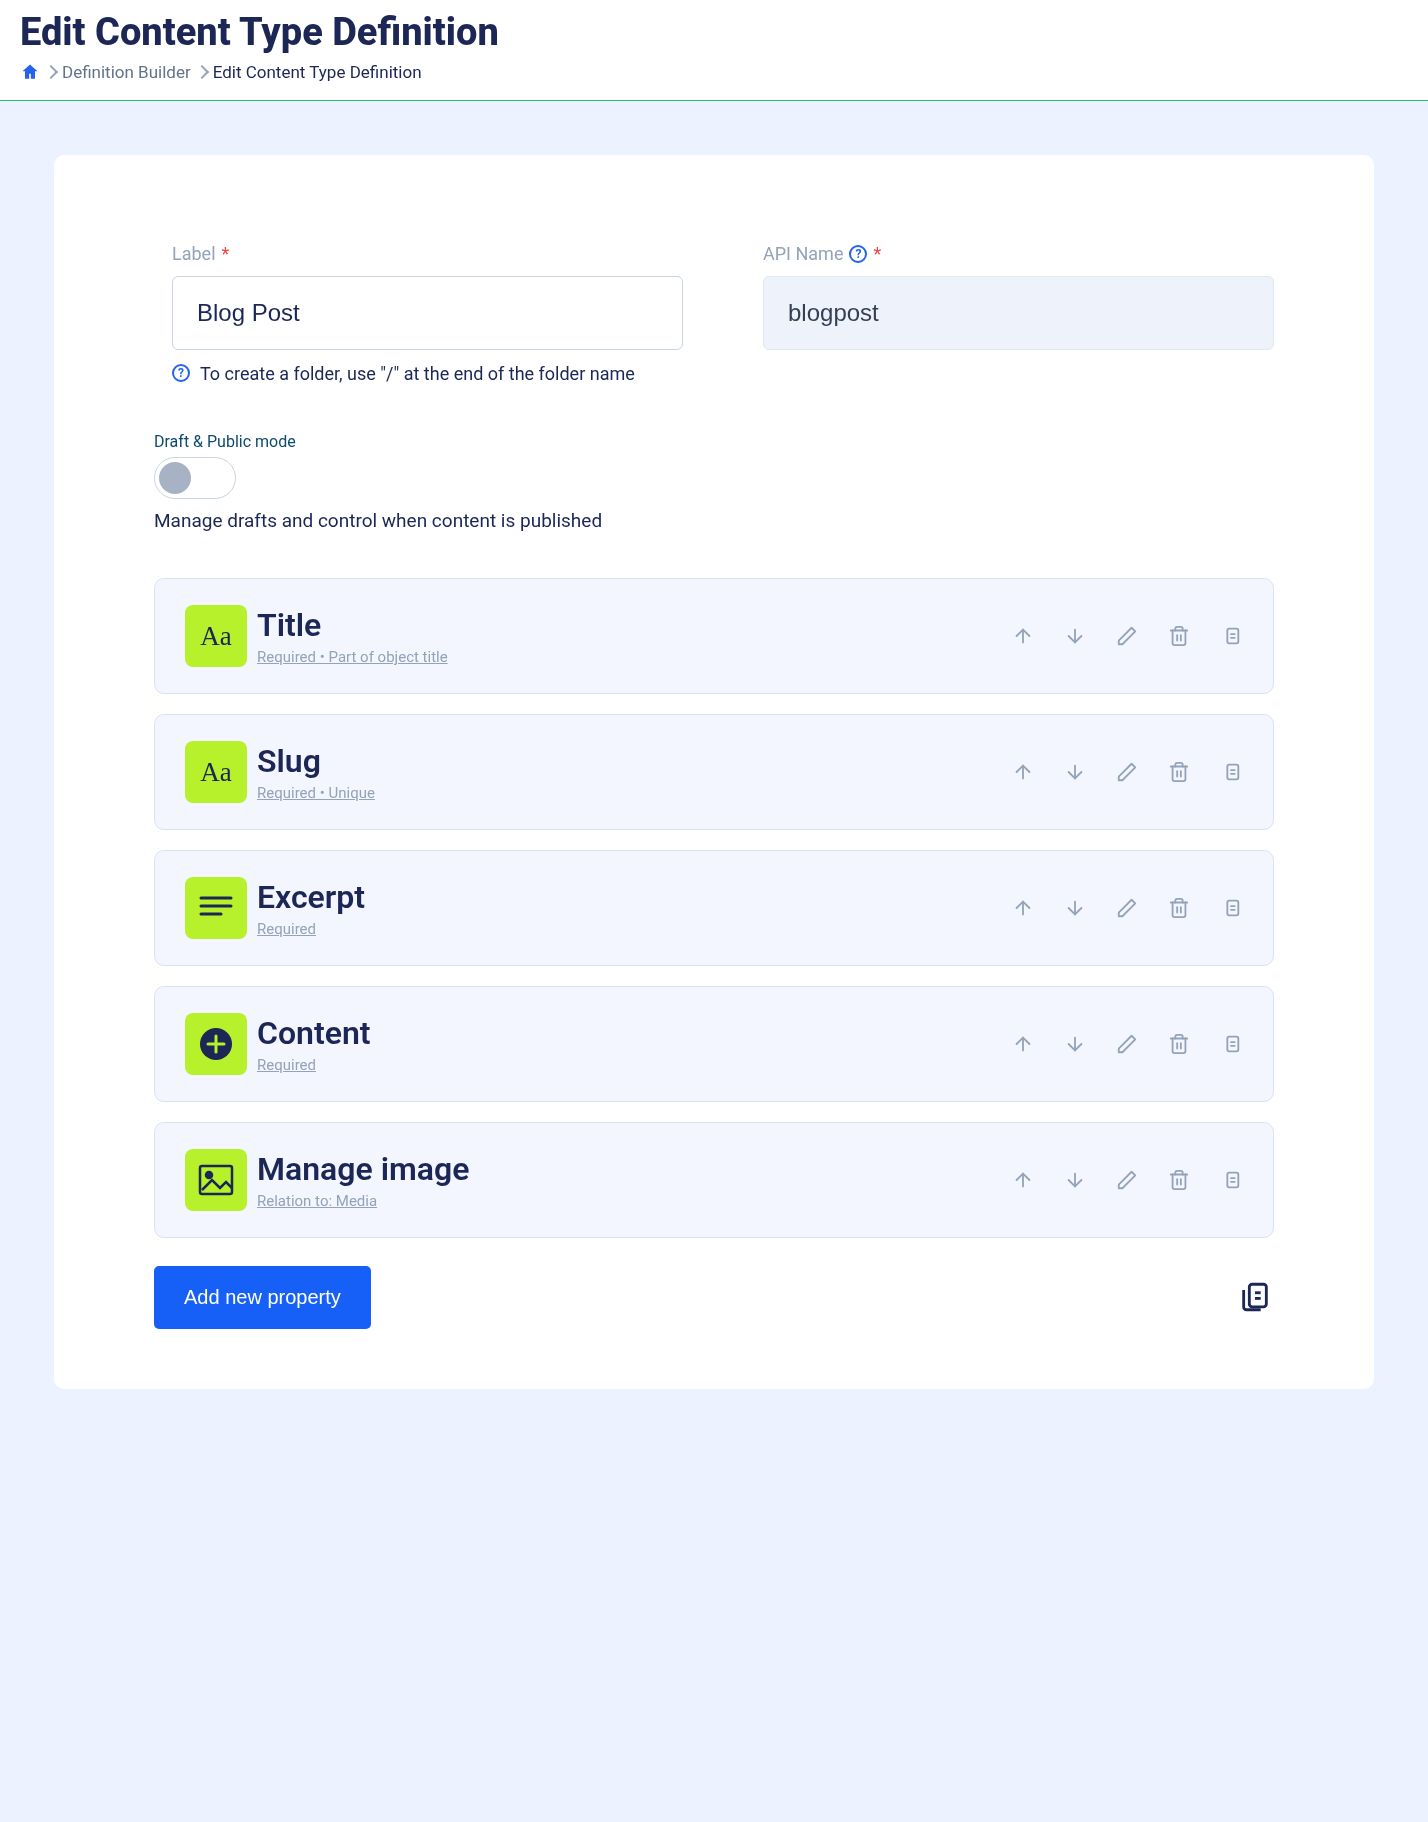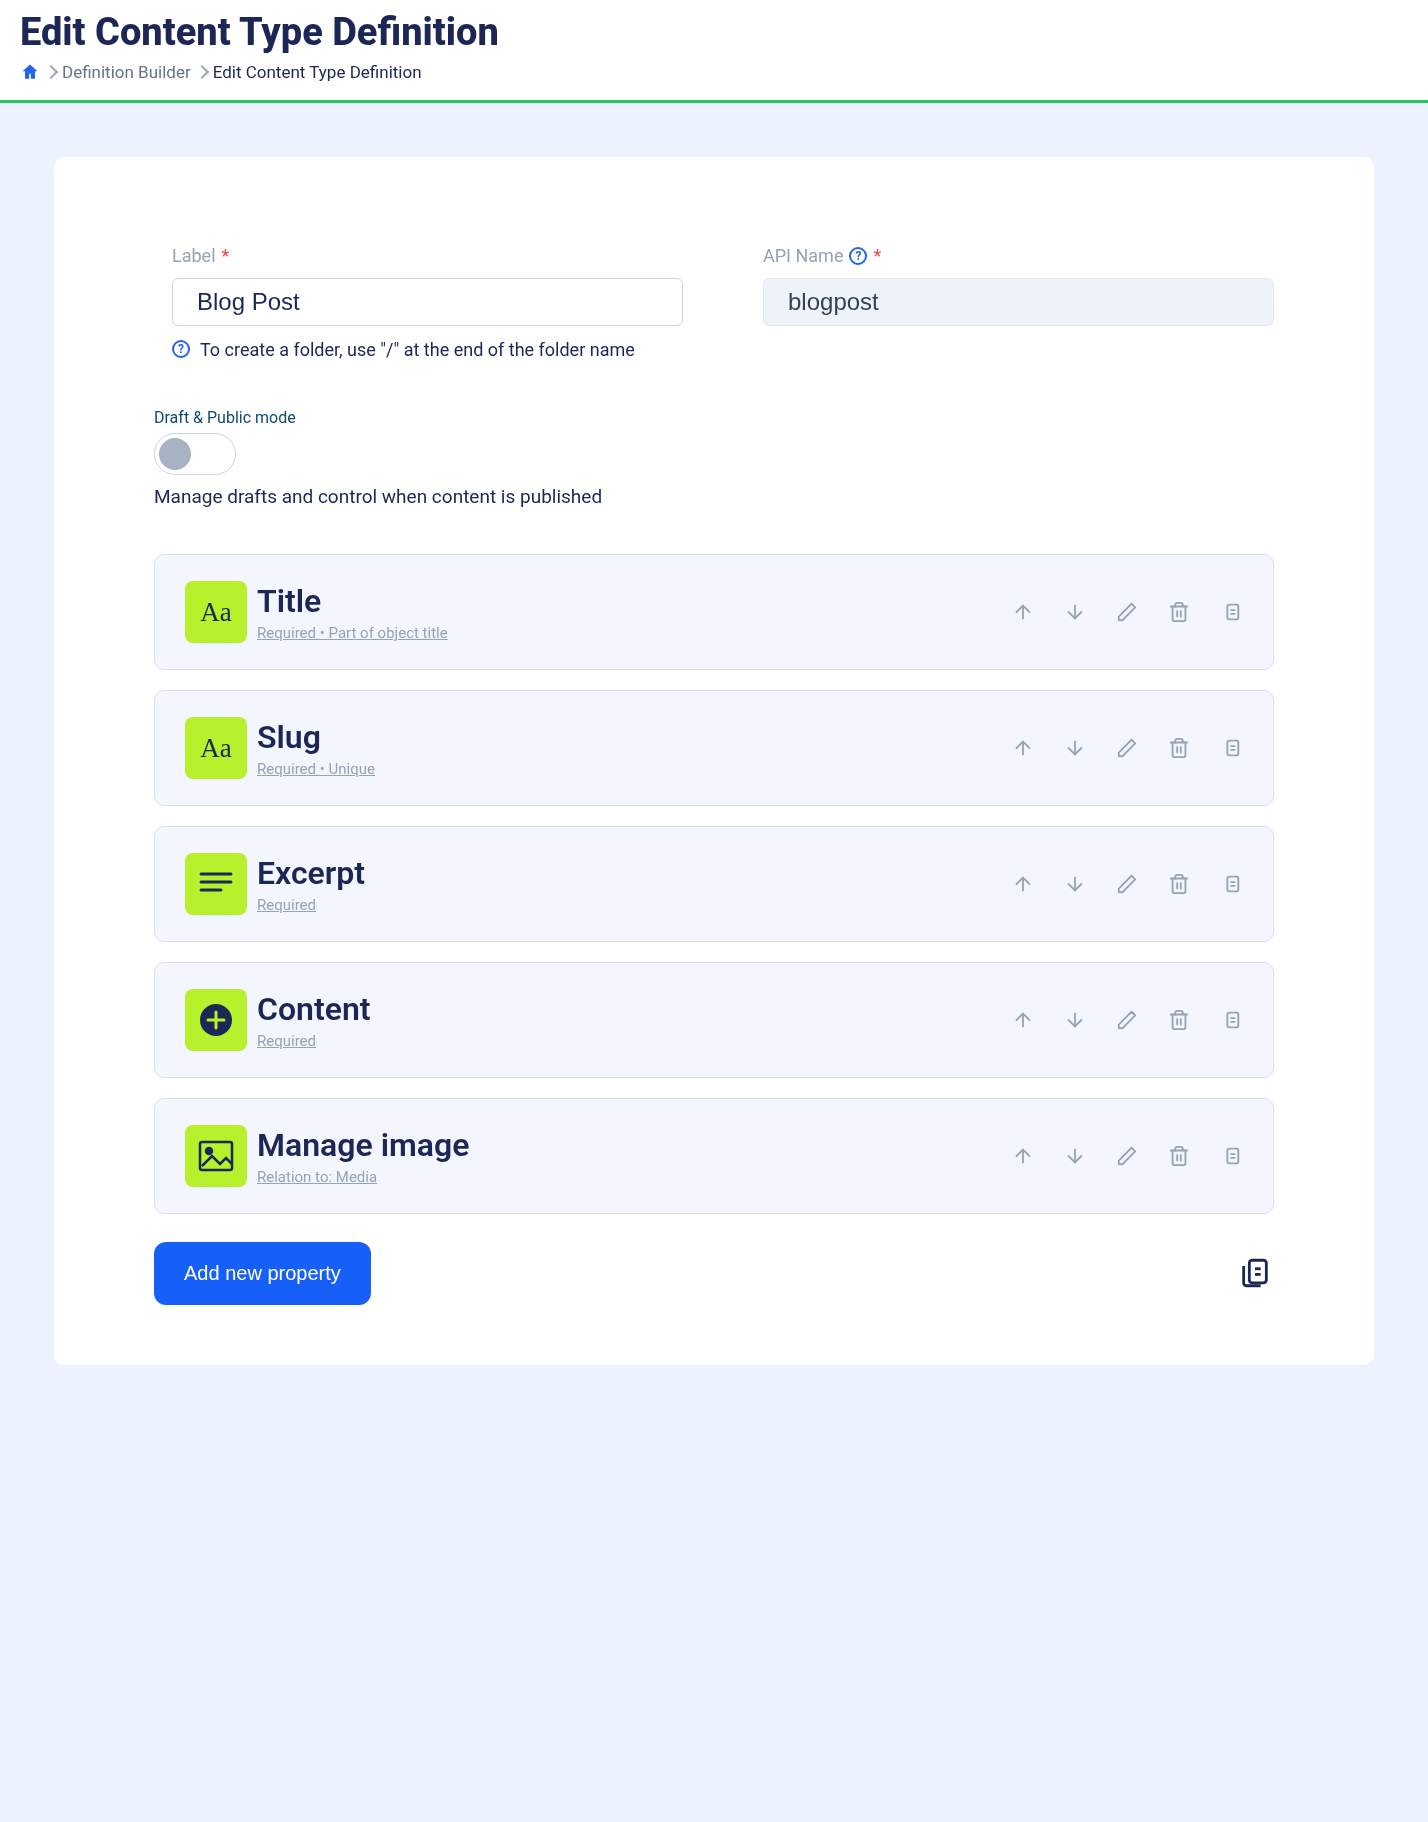--- a/index.html
+++ b/index.html
@@ -9,21 +9,21 @@
     color: #1c2756;
   }
   .page {
     width: 1428px;
     min-height: 1822px;
     background: #ecf2ff;
   }
   .header {
     background: #ffffff;
     padding: 10px 28px 18px 20px;
-    border-bottom: 3px solid #22c55e;
+    border-bottom: 1px solid #22c55e;
   }
   .page-title {
     font-size: 38px;
     font-weight: 800;
     color: #1c2756;
     margin-bottom: 8px;
   }
   .breadcrumb {
     display: flex;
     align-items: center;
@@ -83,21 +83,21 @@
     border-radius: 50%;
     display: inline-flex;
     align-items: center;
     justify-content: center;
     color: #2563eb;
     font-size: 12px;
     font-weight: 700;
   }
   .input {
     width: 100%;
-    height: 48px;
+    height: 74px;
     border: 1px solid #cbd5e1;
     border-radius: 6px;
     padding: 0 24px;
     font-size: 24px;
     color: #1c2756;
     background: #ffffff;
   }
   .input:disabled {
     background: #eef2fb;
     color: #334155;
@@ -207,21 +207,21 @@
   .card-footer {
     display: flex;
     align-items: center;
     justify-content: space-between;
     margin-top: 28px;
   }
   .add-btn {
     background: #1760f7;
     color: #fff;
     border: none;
-    border-radius: 12px;
+    border-radius: 5px;
     font-size: 20px;
     font-weight: 500;
     padding: 20px 30px;
     cursor: pointer;
   }
   .copy-btn {
     width: 36px;
     height: 36px;
     cursor: pointer;
   }

